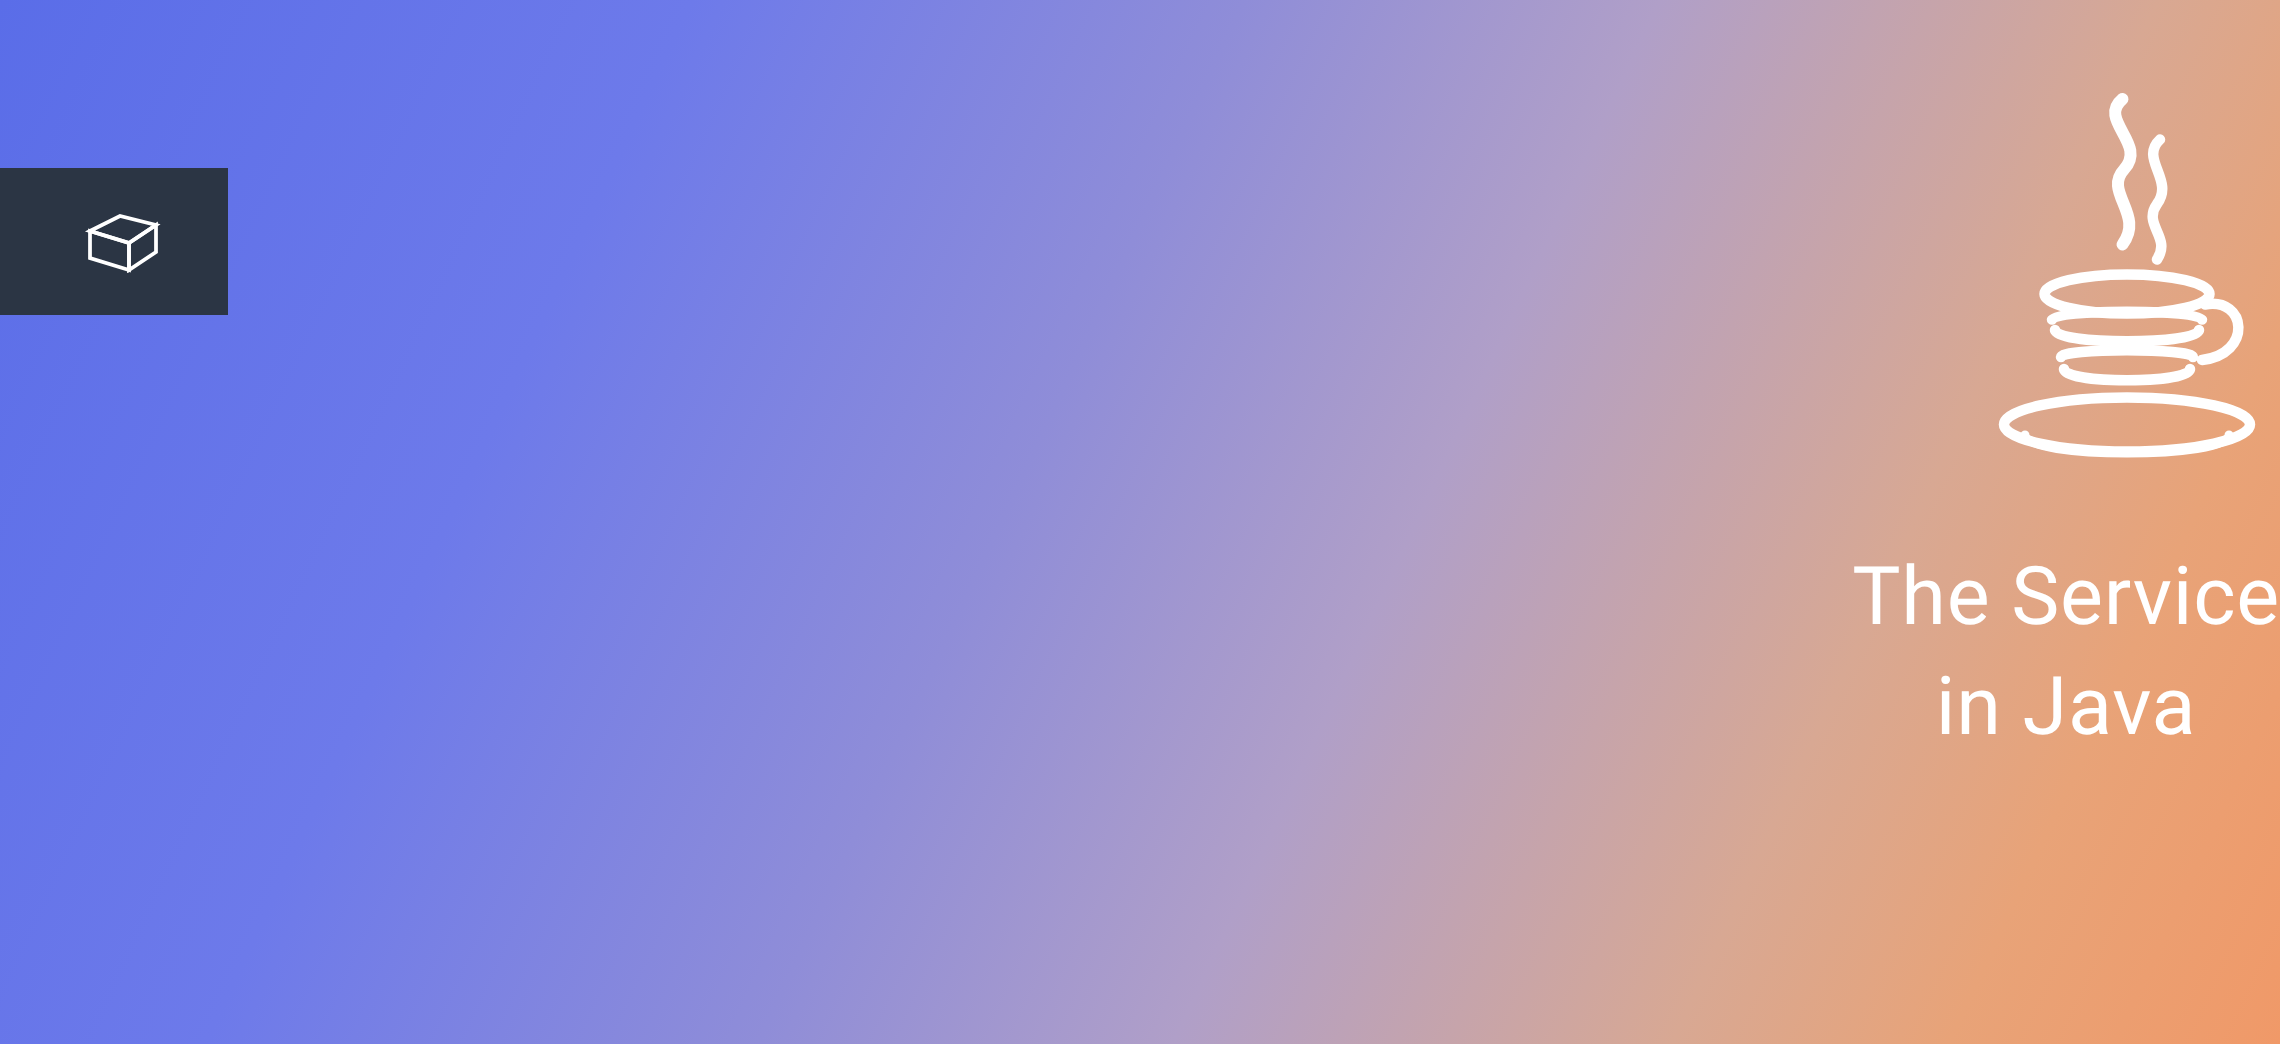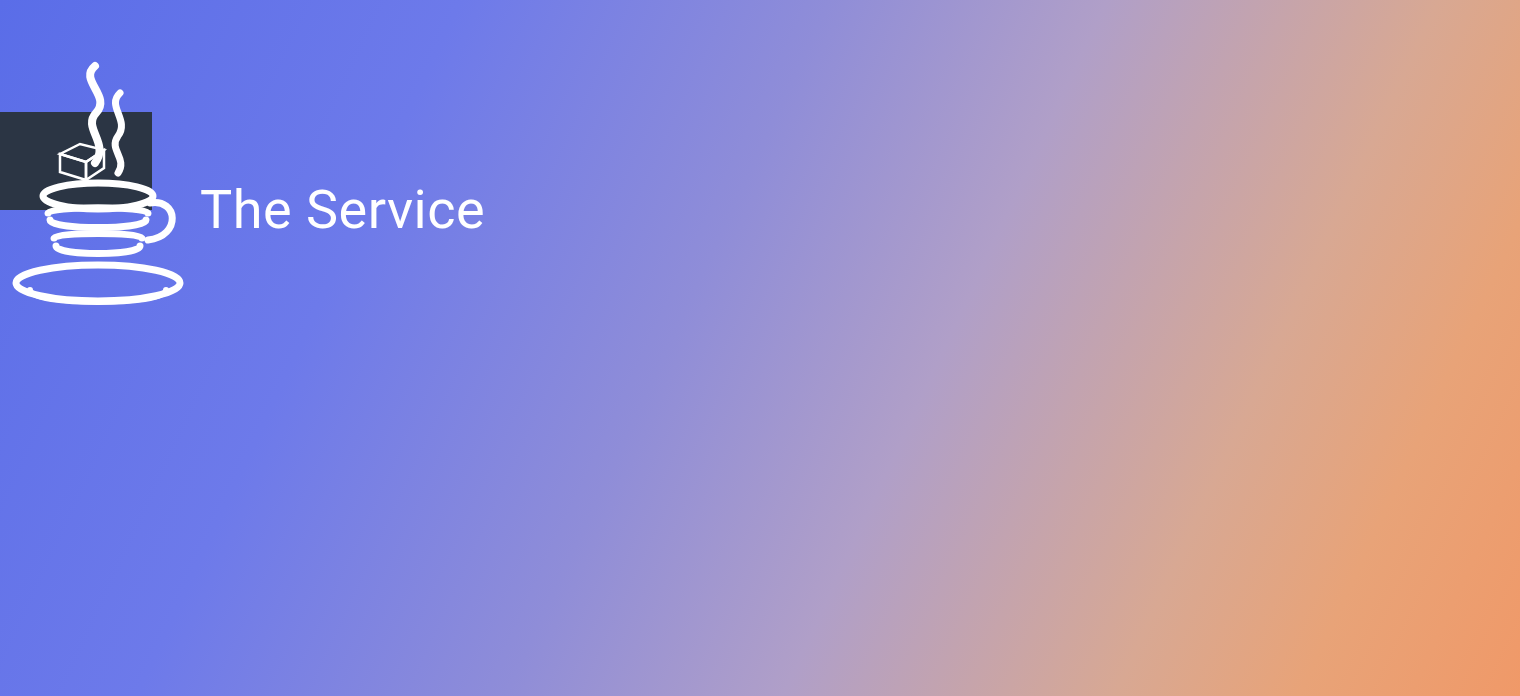--- a/index.html
+++ b/index.html
@@ -39,21 +39,22 @@
   font-weight: 700;
   letter-spacing: -0.5px;
 }
 
 .center-content {
   position: absolute;
   top: 58px;
   left: 50%;
   transform: translateX(-50%);
   display: flex;
-  align-items: center;
+  flex-direction: column;
+  align-items: flex-end;
   width: 100%;
 }
 
 .java-icon {
   width: 200px;
   height: 270px;
   margin-bottom: 35px;
 }
 
 .title-text {
@@ -94,14 +95,15 @@
       <path d="M 54 180 C 54 174, 142 174, 142 180"></path>
 
       <path d="M 150 145 C 178 140, 182 178, 148 182" stroke-width="7"></path>
 
       <ellipse cx="98" cy="225" rx="82" ry="18"></ellipse>
       <path d="M 30 232 C 30 248, 166 248, 166 232" stroke-width="6"></path>
     </svg>
   </span>
   <div class="title-text">
     <div>The Service</div>
+    <div>in Java</div>
   </div>
 </div>
 
 </body></html>

